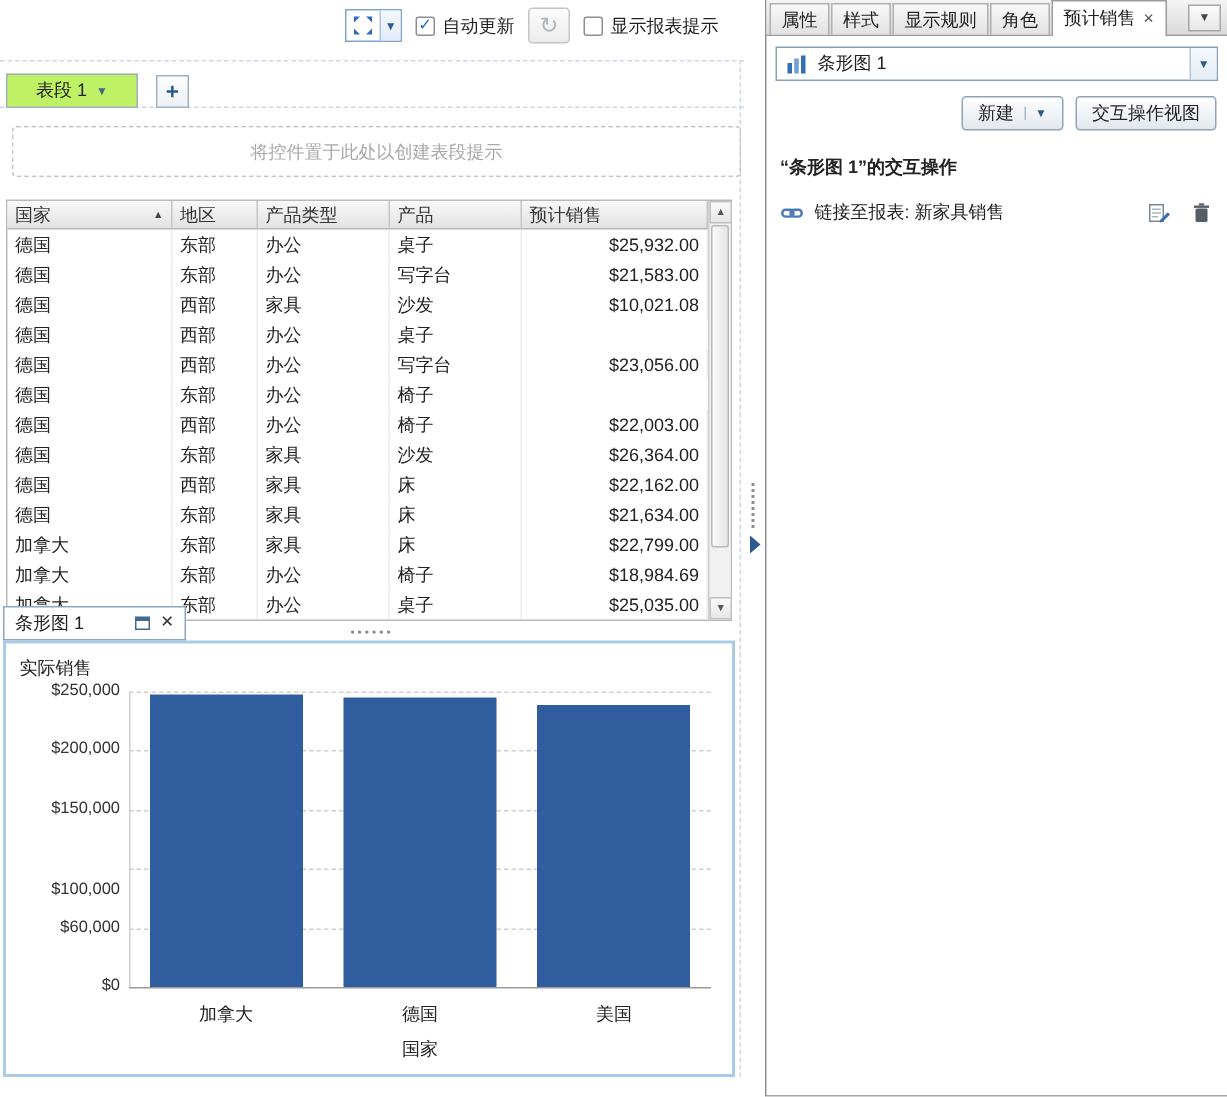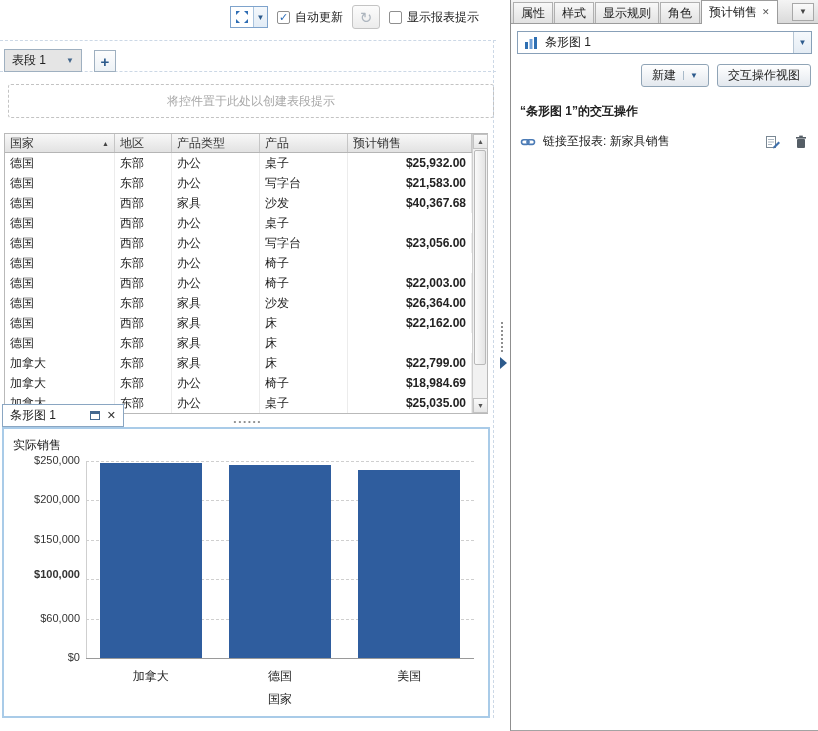--- a/index.html
+++ b/index.html
@@ -19,38 +19,38 @@
   .tool-group .seg { display:flex; align-items:center; justify-content:center; padding:0 4px; }
   .tool-group .caret-seg { border-left:1px solid #aac4de; font-size:8px; color:#2c5a8c; width:14px; background:linear-gradient(#f4f8fc,#e2ecf6); }
   .chk-wrap { display:flex; align-items:center; gap:5px; }
   .checkbox { width:13px; height:13px; border:1px solid #8f8f8f; background:#fff; border-radius:2px;
               display:flex; align-items:center; justify-content:center; font-size:11px; font-weight:bold; color:#2b6cb8; line-height:1; }
   .refresh-btn { width:28px; height:24px; border:1px solid #c4c4c4; border-radius:3px;
                  background:linear-gradient(#fcfcfc,#ececec); display:flex; align-items:center; justify-content:center; }
   .refresh-glyph { font-size:15px; color:#aeb6bf; line-height:1; }
 
   .section-bar { position:absolute; left:4px; top:49px; display:flex; align-items:flex-end; gap:12px; z-index:2; }
-  .section-tab { height:23px; background:#e5e5e5; border:1px solid #9fb0c0; display:flex; align-items:center; gap:20px; padding:0 7px; }
+  .section-tab { height:23px; background:#bef264; border:1px solid #9fb0c0; display:flex; align-items:center; gap:6px; padding:0 19px; }
   .section-tab .caret { font-size:8px; color:#44678c; }
   .add-btn { width:22px; height:22px; border:1px solid #9fb0c0; background:linear-gradient(#fdfdfd,#edf2f6);
              display:flex; align-items:center; justify-content:center; font-size:15px; font-weight:bold; color:#2c5a8c; }
 
   .drop-zone { position:absolute; left:8px; top:84px; width:486px; height:34px; border:1px dashed #c3c3c3;
                border-radius:3px; display:flex; align-items:center; justify-content:center; color:#a8a8a8; }
 
   
   .data-table { position:absolute; left:4px; top:133px; width:484px; height:281px; border:1px solid #b9b9b9; background:#fff; }
   .thead { display:flex; height:19px; background:linear-gradient(#f8f8f8,#e2e2e2); border-bottom:1px solid #b5b5b5; }
   .th { display:flex; align-items:center; padding:0 5px; border-right:1px solid #c6c6c6; font-size:12px; color:#333; }
   .th.num { justify-content:flex-start; }
   .th .sort { margin-left:auto; font-size:7px; color:#444; }
   .tbody { }
   .tr { display:flex; height:20px; }
   .td { padding:0 5px; line-height:20px; border-right:1px solid #ececec; white-space:nowrap; overflow:hidden; }
-  .td.num { text-align:right;font-weight:bold; }
+  .td.num { text-align:right; }
   .v-scroll { position:absolute; right:0; top:0; width:15px; height:100%; background:#f1f1f1; border-left:1px solid #cfcfcf; }
   .scroll-btn { position:absolute; left:0; width:15px; height:15px; background:linear-gradient(#fafafa,#e6e6e6);
                 border:1px solid #c2c2c2; display:flex; align-items:center; justify-content:center; font-size:7px; color:#555; }
   .scroll-up { top:0; }
   .scroll-down { bottom:0; }
   .scroll-thumb { position:absolute; left:1px; top:16px; width:12px; height:215px; border:1px solid #b9b9b9;
                   background:linear-gradient(90deg,#fafafa,#e4e4e4); border-radius:2px; }
 
   .drag-dots { position:absolute; left:228px; top:417px; width:40px; text-align:center; font-size:8px;
                letter-spacing:2px; color:#8a8a8a; }
@@ -185,21 +185,21 @@
           <div class="td" style="width: 57px;">东部</div>
           <div class="td" style="width: 88px;">办公</div>
           <div class="td" style="width: 88px;">写字台</div>
           <div class="td num" style="width: 124px;">$21,583.00</div>
         </div>
         <div class="tr">
           <div class="td" style="width: 110px;">德国</div>
           <div class="td" style="width: 57px;">西部</div>
           <div class="td" style="width: 88px;">家具</div>
           <div class="td" style="width: 88px;">沙发</div>
-          <div class="td num" style="width: 124px;">$40,367.68</div>
+          <div class="td num" style="width: 124px;">$10,021.08</div>
         </div>
         <div class="tr">
           <div class="td" style="width: 110px;">德国</div>
           <div class="td" style="width: 57px;">西部</div>
           <div class="td" style="width: 88px;">办公</div>
           <div class="td" style="width: 88px;">桌子</div>
         </div>
         <div class="tr">
           <div class="td" style="width: 110px;">德国</div>
           <div class="td" style="width: 57px;">西部</div>
@@ -232,20 +232,21 @@
           <div class="td" style="width: 57px;">西部</div>
           <div class="td" style="width: 88px;">家具</div>
           <div class="td" style="width: 88px;">床</div>
           <div class="td num" style="width: 124px;">$22,162.00</div>
         </div>
         <div class="tr">
           <div class="td" style="width: 110px;">德国</div>
           <div class="td" style="width: 57px;">东部</div>
           <div class="td" style="width: 88px;">家具</div>
           <div class="td" style="width: 88px;">床</div>
+          <div class="td num" style="width: 124px;">$21,634.00</div>
         </div>
         <div class="tr">
           <div class="td" style="width: 110px;">加拿大</div>
           <div class="td" style="width: 57px;">东部</div>
           <div class="td" style="width: 88px;">家具</div>
           <div class="td" style="width: 88px;">床</div>
           <div class="td num" style="width: 124px;">$22,799.00</div>
         </div>
         <div class="tr">
           <div class="td" style="width: 110px;">加拿大</div>
@@ -280,21 +281,21 @@
   <div class="chart-box">
     <div class="chart-area">
       <span class="ylabel">实际销售</span>
     <div class="gridline" style="left: 82px; width: 388px; top: 32px;"></div>
         <div class="ytick" style="top: 25px;">$250,000</div>
         <div class="gridline" style="left: 82px; width: 388px; top: 71.4px;"></div>
         <div class="ytick" style="top: 64.4px;">$200,000</div>
         <div class="gridline" style="left: 82px; width: 388px; top: 110.8px;"></div>
         <div class="ytick" style="top: 103.8px;">$150,000</div>
         <div class="gridline" style="left: 82px; width: 388px; top: 150.2px;"></div>
-        <div class="ytick" style="top: 139px; font-weight: bold;">$100,000</div>
+        <div class="ytick" style="top: 158px;">$100,000</div>
         <div class="gridline" style="left: 82px; width: 388px; top: 189.6px;"></div>
         <div class="ytick" style="top: 182.6px;">$60,000</div>
         <div class="axisline" style="left: 82px; width: 388px; top: 229px;"></div>
         <div class="ytick" style="top: 222px;">$0</div>
         <div class="yaxis" style="left: 82px; top: 32px; height: 197px;"></div>
         <div class="bar" style="left: 95.6667px; top: 34.364px; width: 102px; height: 194.636px; background: rgb(47, 93, 158);"></div>
         <div class="xtick" style="left: 82px; width: 129.333px; top: 239px;">加拿大</div>
         <div class="bar" style="left: 225px; top: 35.94px; width: 102px; height: 193.06px; background: rgb(47, 93, 158);"></div>
         <div class="xtick" style="left: 211.333px; width: 129.333px; top: 239px;">德国</div>
         <div class="bar" style="left: 354.333px; top: 41.456px; width: 102px; height: 187.544px; background: rgb(47, 93, 158);"></div>

